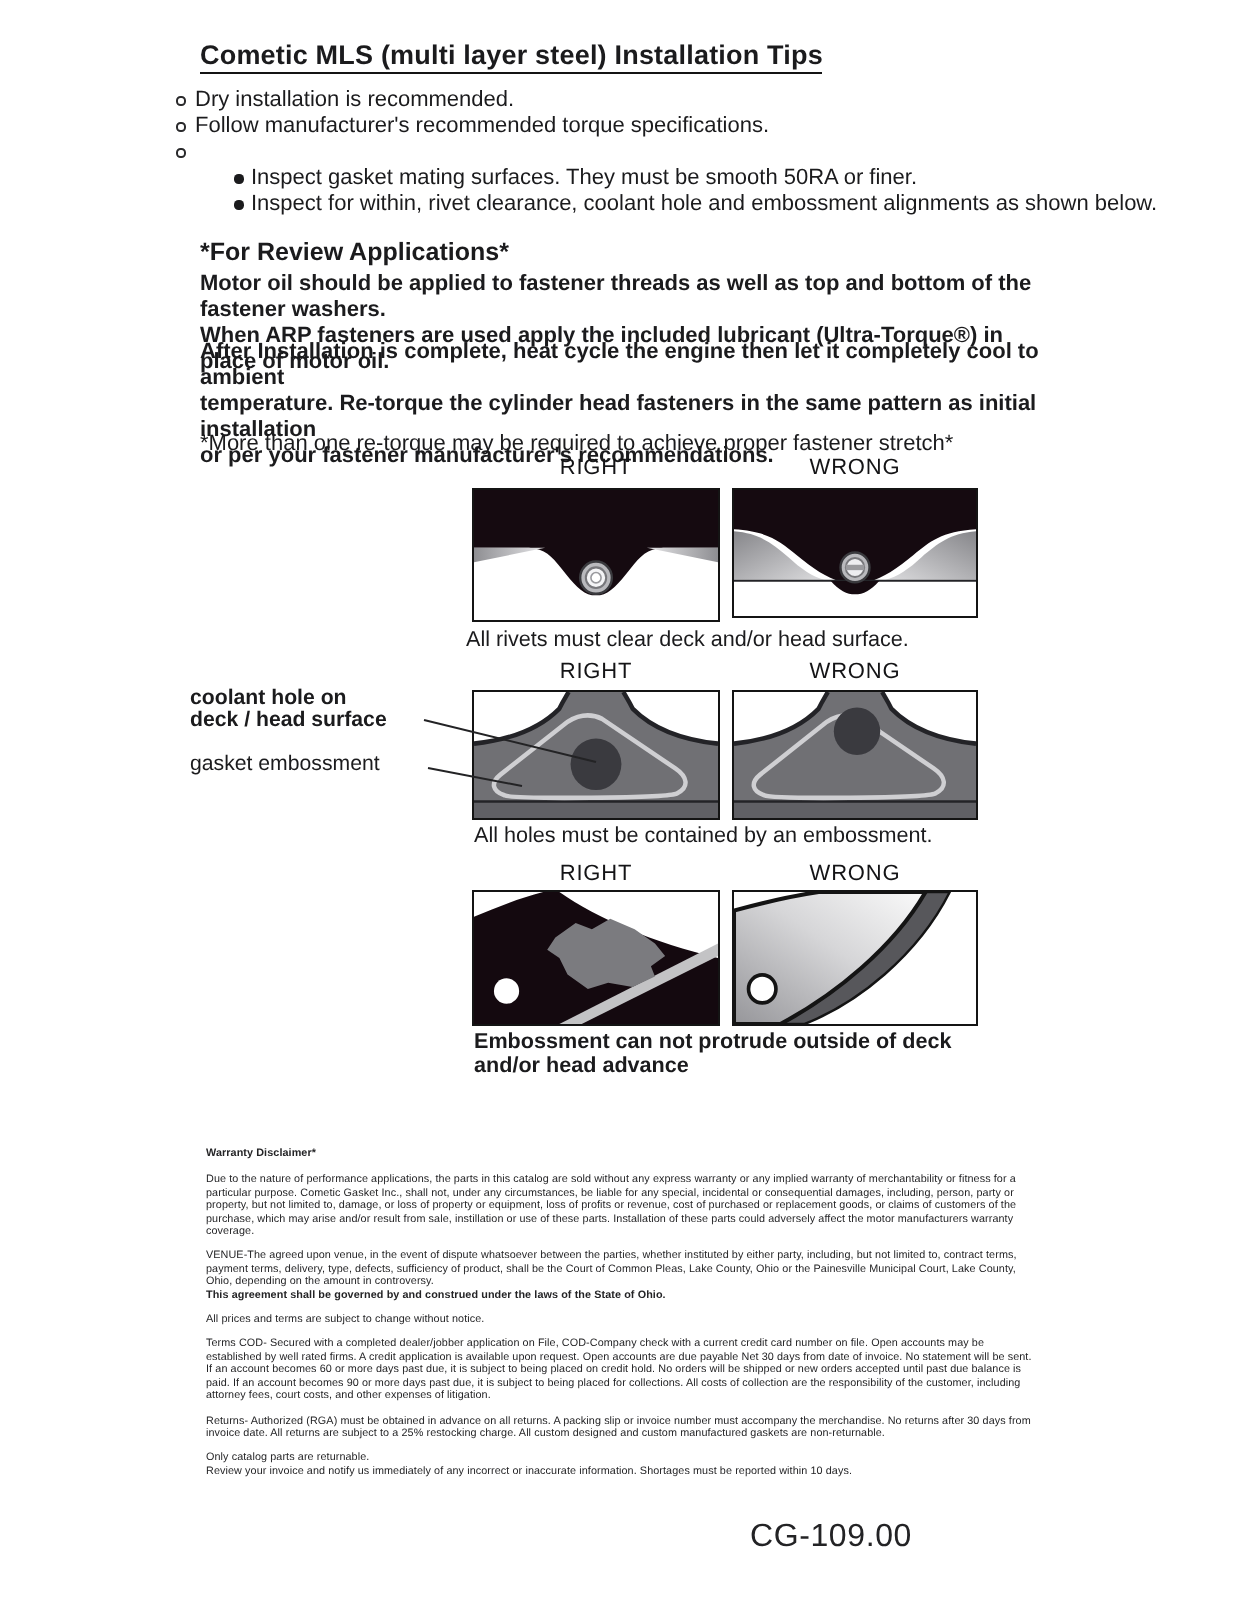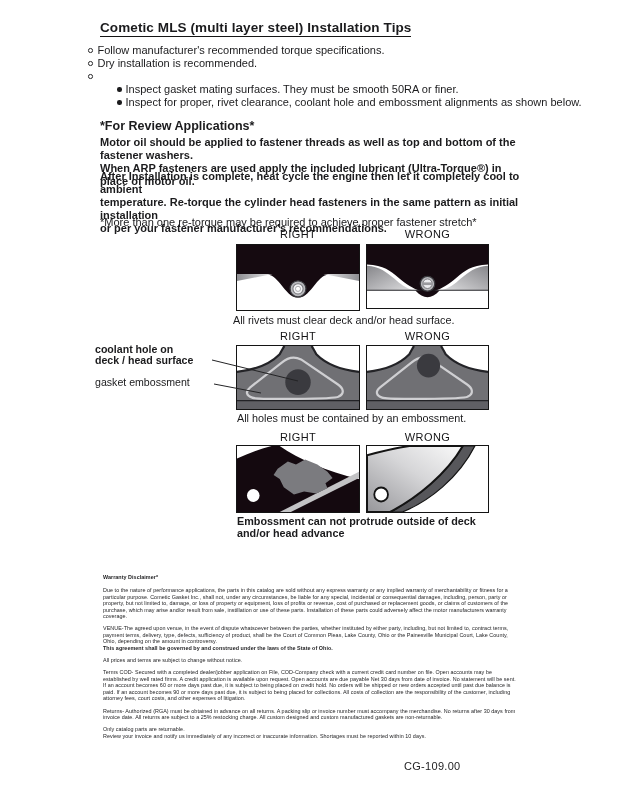--- a/index.html
+++ b/index.html
@@ -33,48 +33,48 @@
   .fig-caption { position:absolute; font-size:10.8px; line-height:11.5px; color:#1b1b1d; }
   .annot { position:absolute; font-size:10.6px; line-height:11px; text-align:left; color:#1b1b1d; }
   .leader-svg { position:absolute; left:205px; top:353px; z-index:5; }
   .fineprint {
     position:absolute; left:103px; top:574px; width:416px;
     font-size:5.4px; line-height:6.4px; color:#242426; letter-spacing:0.05px;
   }
   .fineprint p { margin-bottom:6px; }
   .fineprint .fp-head { font-weight:700; margin-bottom:7px; }
   .fineprint .fp-bold { font-weight:700; }
-  .footer-code { position:absolute; left:404px; top:760px; font-size:11px; letter-spacing:.3px; color:#232325; }
+  .footer-code { position:absolute; left:375px; top:760px; font-size:16px; letter-spacing:.3px; color:#232325; }
 </style>
 </head>
 <body>
 
 <div class="page">
 
   <div class="page-title">Cometic MLS (multi layer steel) Installation Tips</div>
 
   <div class="bullet-list">
     <div class="bullet-row">
       <span class="ob"></span>
-      <span>Follow manufacturer's recommended torque specifications.</span>
+      <span>Dry installation is recommended.</span>
     </div>
     <div class="bullet-row">
       <span class="ob"></span>
-      <span>Dry installation is recommended.</span>
+      <span>Follow manufacturer's recommended torque specifications.</span>
     </div>
     <div class="bullet-row">
       <span class="ob"></span>
     </div>
     <div class="bullet-row sub">
       <span class="fb"></span>
       <span>Inspect gasket mating surfaces.  They must be smooth 50RA or finer.</span>
     </div>
     <div class="bullet-row sub">
       <span class="fb"></span>
-      <span>Inspect for proper, rivet clearance, coolant hole and embossment alignments as shown below.</span>
+      <span>Inspect for within, rivet clearance, coolant hole and embossment alignments as shown below.</span>
     </div>
   </div>
 
   <div class="diesel-heading">*For Review Applications*</div>
   <div class="body-para pre" style="top:136px;">Motor oil should be applied to fastener threads as well as top and bottom of the fastener washers.
 When ARP fasteners are used apply the included lubricant (Ultra-Torque®) in place of motor oil.</div>
   <div class="body-para pre" style="top:170px;">After Installation is complete, heat cycle the engine then let it completely cool to ambient
 temperature. Re-torque the cylinder head fasteners in the same pattern as initial installation
 or per your fastener manufacturer's recommendations.</div>
   <div class="body-para" style="top:216px;">*More than one re-torque may be required to achieve proper fastener stretch*</div>

